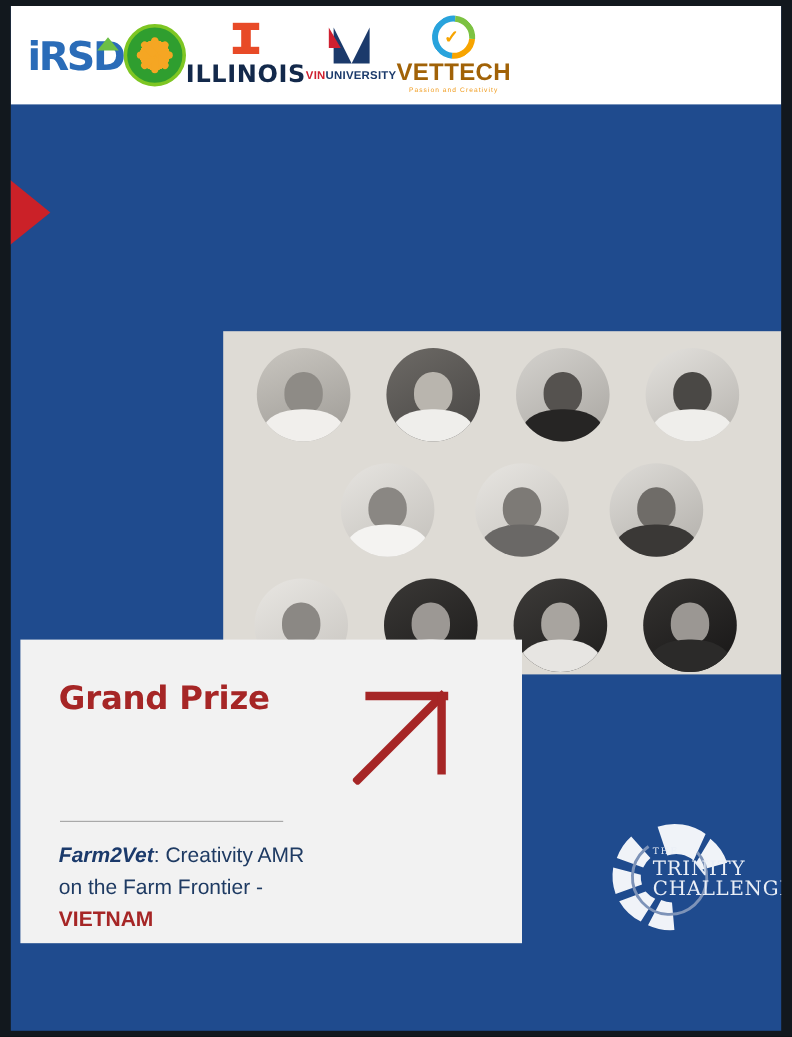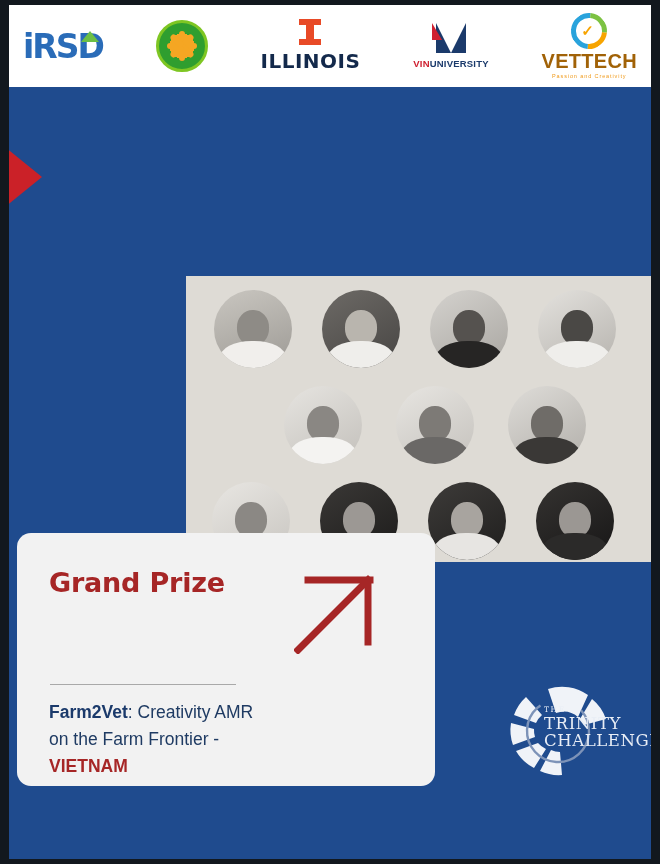--- a/index.html
+++ b/index.html
@@ -35,21 +35,21 @@
 
   
   .logo-bar {
     position: absolute;
     left: 0; top: 0;
     width: 642px;
     height: 82px;
     background: #ffffff;
     display: flex;
     align-items: center;
-    justify-content: space-between;
+    justify-content: flex-start;
     padding: 0 14px;
     box-sizing: border-box;
   }
   .logo { display: flex; flex-direction: column; align-items: center; justify-content: center; }
 
   
   .logo-irsd { position: relative; }
   .irsd-text {
     font-family: "DejaVu Sans", sans-serif;
     font-weight: bold;
@@ -221,21 +221,20 @@
     border-radius: 48% 48% 0 0;
   }
 
   
   .card {
     position: absolute;
     left: 8px; top: 528px;
     width: 418px;
     height: 253px;
     background: #f2f2f2;
-    border-radius: 14px;
   }
   .card-prize {
     position: absolute;
     left: 32px; top: 33px;
     color: #a62626;
     font-family: "DejaVu Sans", sans-serif;
     font-size: 27px;
     font-weight: bold;
     line-height: 1.27;
     letter-spacing: -.2px;
@@ -248,21 +247,21 @@
     background: #a9a9a9;
   }
   .card-desc {
     position: absolute;
     left: 32px; top: 166px;
     width: 320px;
     color: #1f3b63;
     font-size: 17.5px;
     line-height: 1.53;
   }
-  .card-desc b { color: #1b3a6b; font-weight: bold; }
+  .card-desc b { color: #1b3a6b; font-weight: bold; font-style: italic; }
   .card-desc .vn { color: #a62626; font-weight: bold; }
 
   
   .card-arrow {
     position: absolute;
     left: 285px; top: 567px;
   }
 
   
   .tc-logo {

